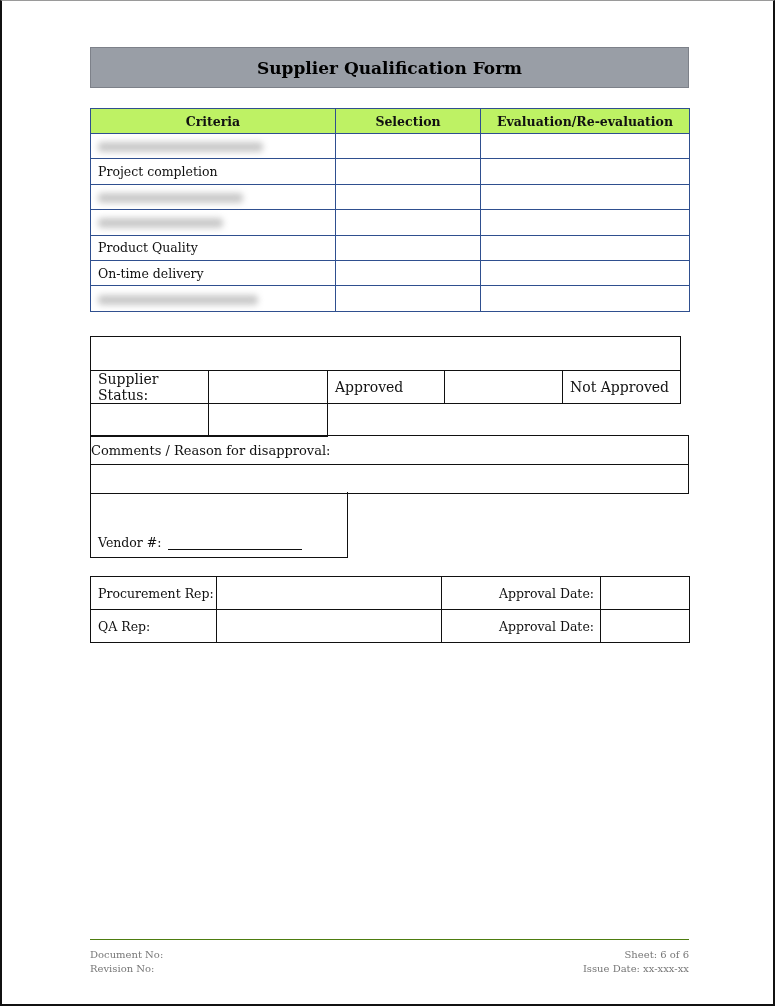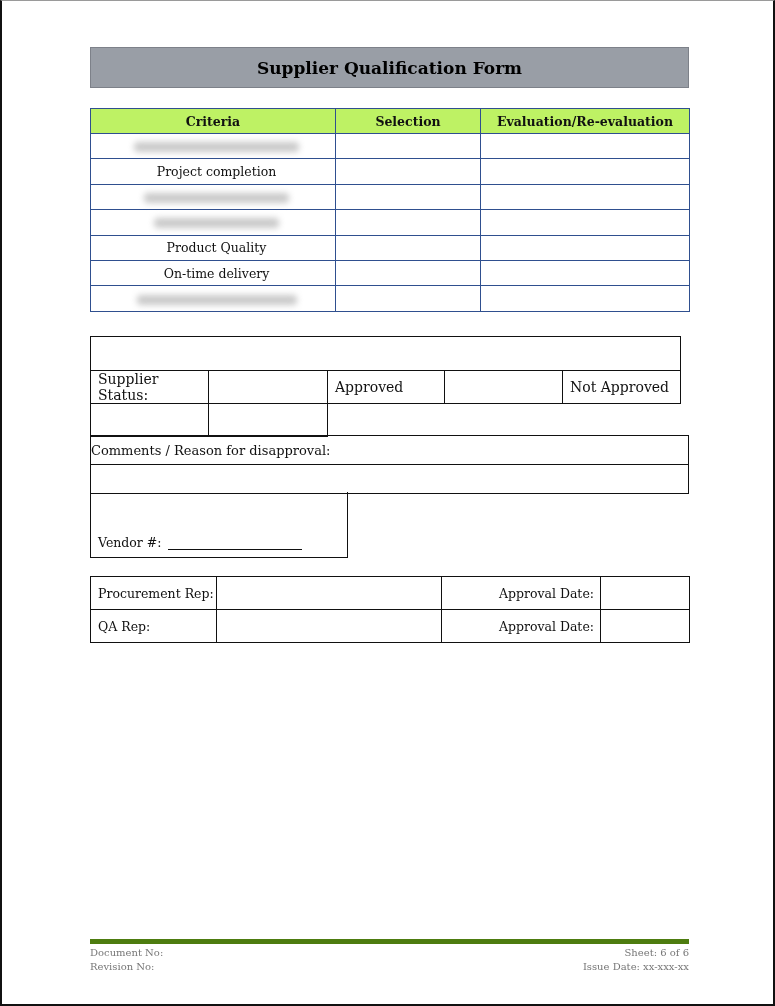--- a/index.html
+++ b/index.html
@@ -20,40 +20,40 @@
     color: #000000; font-weight: bold; font-size: 17px;
     font-family: "DejaVu Serif", serif;
   }
   table { border-collapse: collapse; position: absolute; table-layout: fixed; }
   .crit { left: 88px; top: 107px; width: 599px; }
   .crit th, .crit td { border: 1px solid #2f4f8f; }
   .crit th {
     background: #bef264; height: 25px; font-size: 12.5px; font-weight: bold;
     color: #111; text-align: center;
   }
-  .crit td { height: 25.4px; font-size: 12.5px; padding-left: 7px; text-align: center; vertical-align: middle; }
+  .crit td { height: 25.4px; font-size: 12.5px; padding-left: 7px; text-align: left; vertical-align: middle; }
   .blur { display: inline-block; height: 10px; background: #c9c9c9; filter: blur(3px); border-radius: 4px; vertical-align: middle; }
   .status { left: 88px; top: 335px; width: 590px; }
   .status td { border: 1px solid #111; font-size: 14px; padding-left: 7px; vertical-align: middle; }
   .comments { left: 88px; top: 434px; width: 599px; }
   .comments td { border: 1px solid #111; font-size: 13px; padding-left: 0; vertical-align: middle; margin-top: 28px; }
   .vendor-box {
     position: absolute; left: 88px; top: 491px; width: 258px; height: 66px;
     border: 1px solid #111; border-top: none;
     font-size: 12.5px; padding-left: 7px;
     display: flex; align-items: flex-end; padding-bottom: 7px;
   }
   .vendor-line { display: inline-block; width: 134px; border-bottom: 1px solid #111; margin-left: 6px; height: 12px; }
   .reps { left: 88px; top: 575px; width: 599px; }
   .reps td { border: 1px solid #111; font-size: 12.5px; height: 33px; vertical-align: middle; padding-left: 7px; }
   .reps td.right { text-align: right; padding-right: 6px; padding-left: 0; }
   .footer {
     position: absolute; left: 88px; top: 938px; width: 599px;
-    border-top: 5px solid #4d7c0f;
-    font-size: 10px; color: #777; padding-top: 2px;
+    border-top: 1px solid #4d7c0f;
+    font-size: 10px; color: #777; padding-top: 8px;
     display: flex; justify-content: space-between; line-height: 14px;
   }
   .footer .r { text-align: right; }
 </style>
 </head>
 <body>
 
 <div class="page">
 
   <div class="title-bar">Supplier Qualification Form</div>

